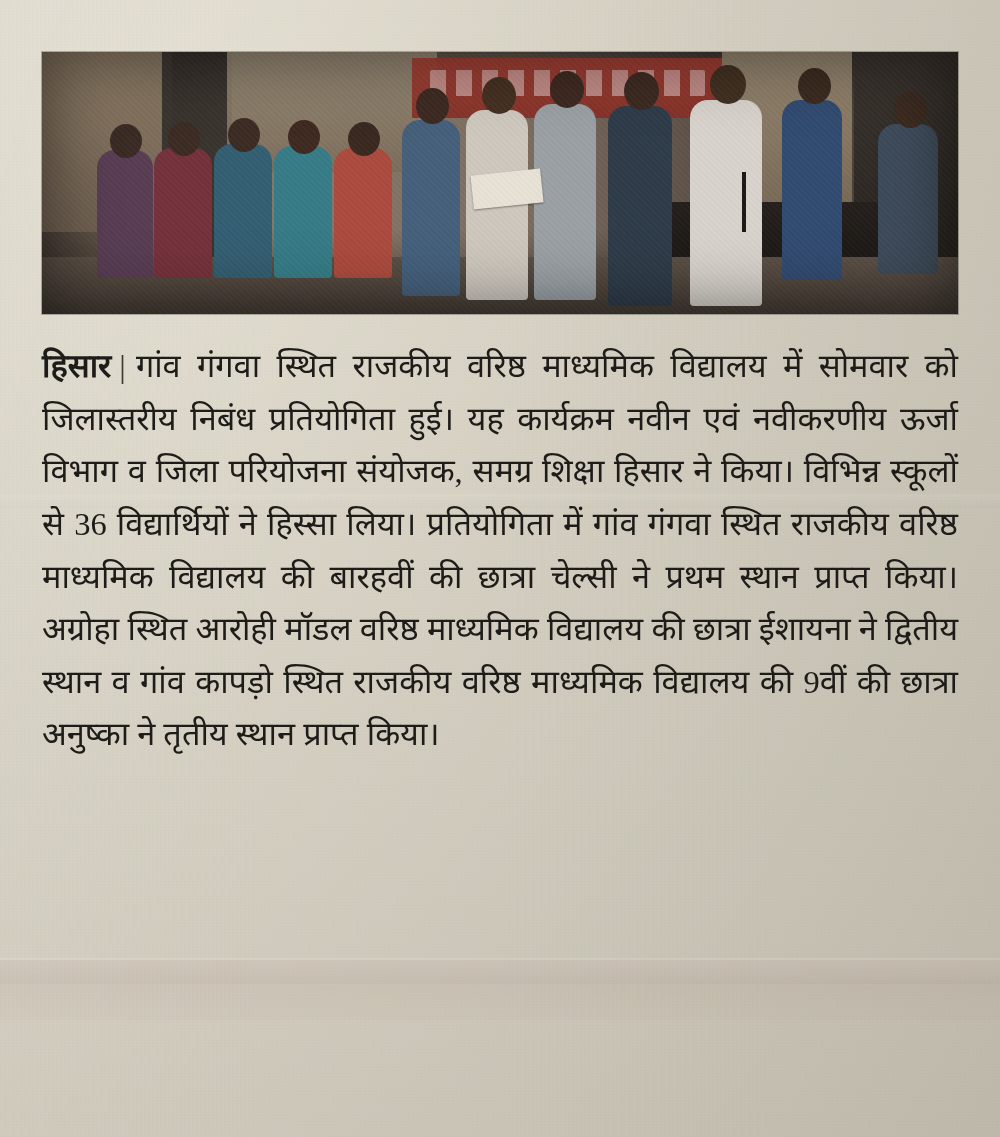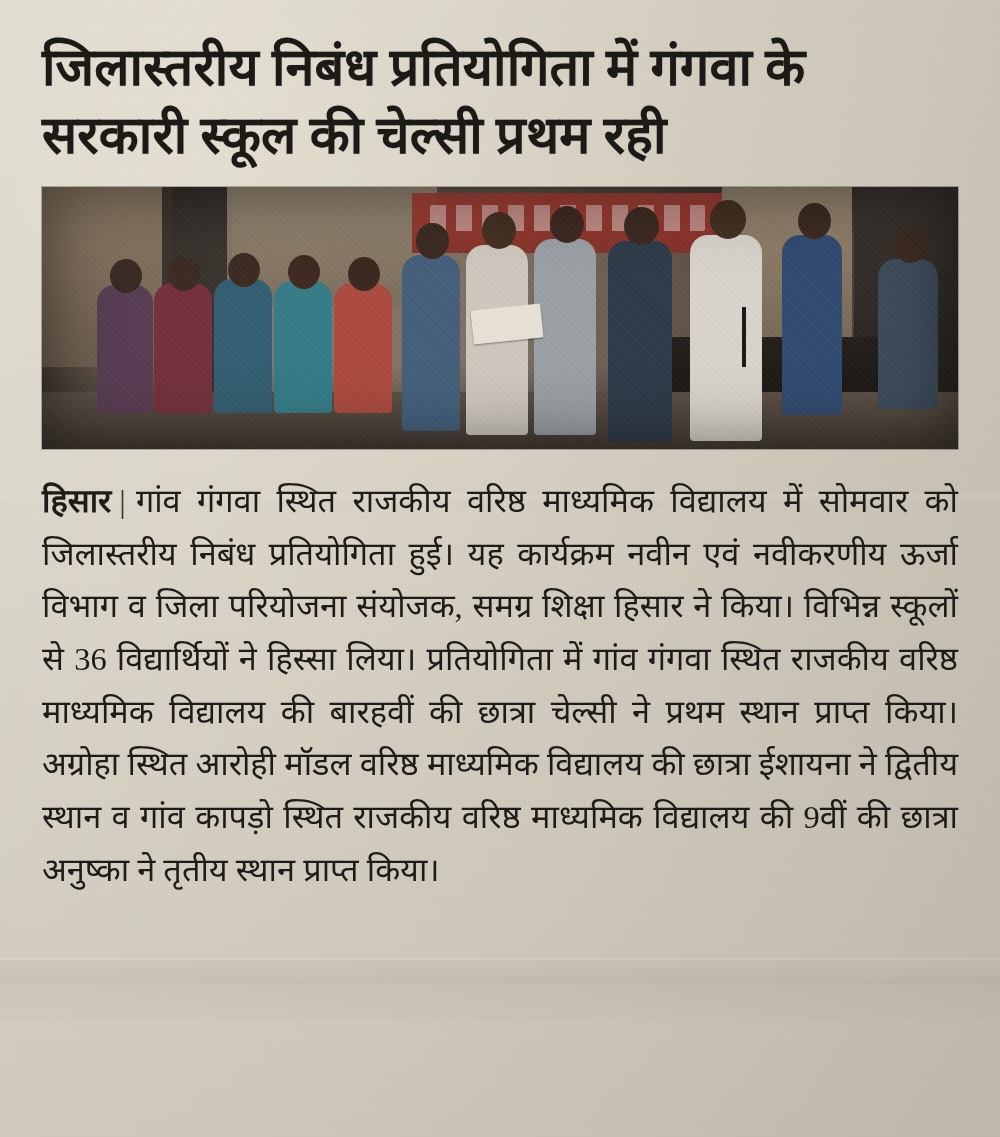--- a/index.html
+++ b/index.html
@@ -142,21 +142,20 @@
 <body>
 
 <div class="page">
   <div class="grain"></div>
   <div class="fold fold-b"></div>
   <div class="fold fold-a"></div>
   <div class="stain"></div>
 
   <div class="content">
 
-    <h1 class="headline">जिलास्तरीय निबंध प्रतियोगिता में गंगवा के सरकारी स्कूल की चेल्सी प्रथम रही</h1>
 
     <figure class="photo-wrap" style="margin:18px 0 26px 0;">
       <div class="photo">
         <div class="ph wall-left"></div>
         <div class="ph door-dark"></div>
         <div class="ph wall-mid"></div>
         <div class="ph banner"></div>
         <div class="ph banner-txt"></div>
         <div class="ph wall-right"></div>
         <div class="ph door-right"></div>

